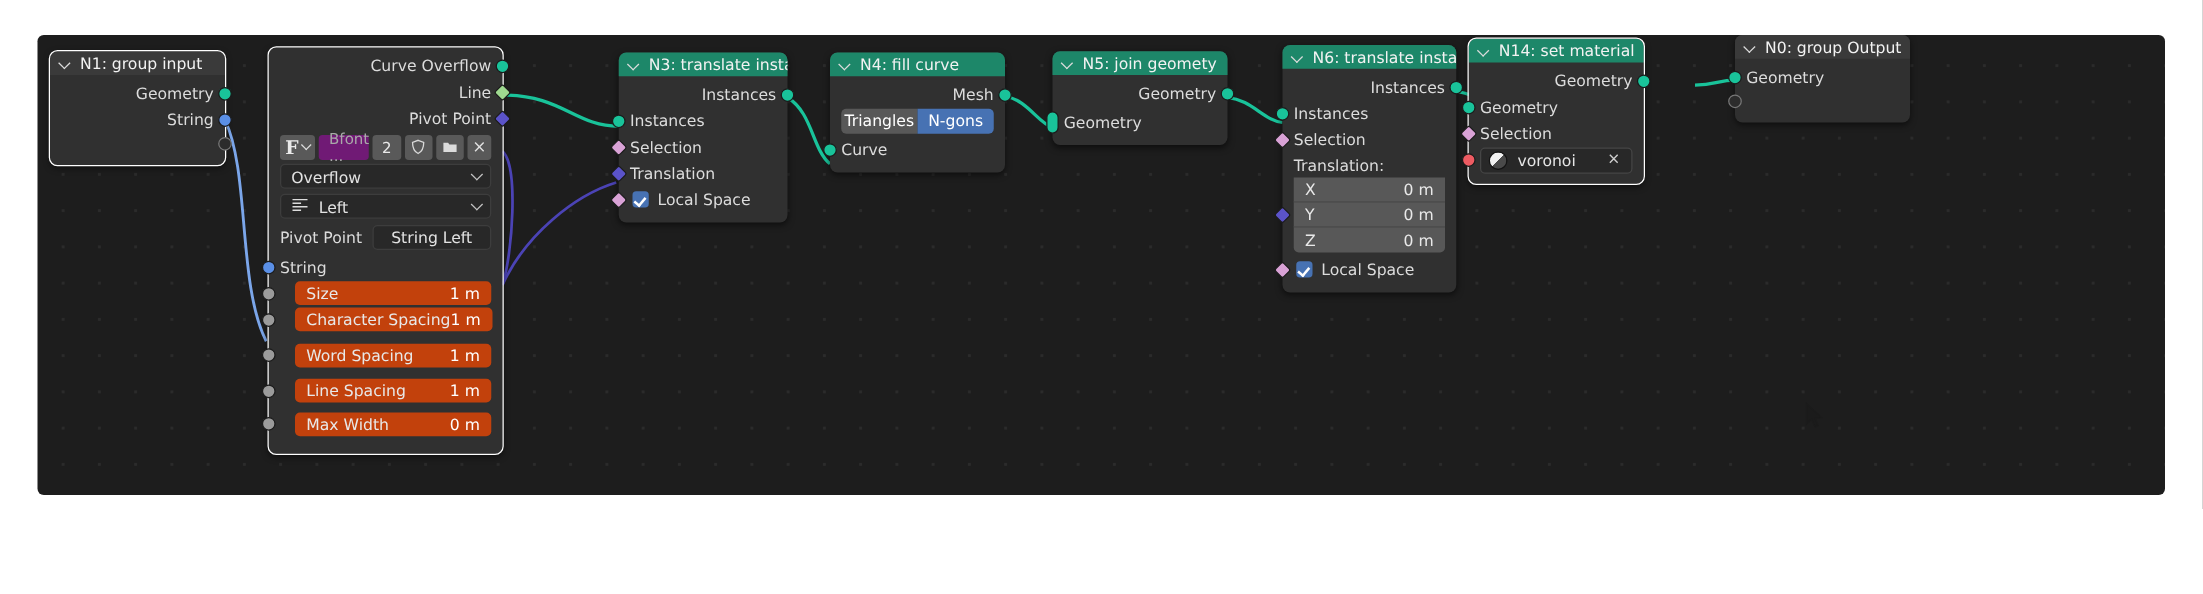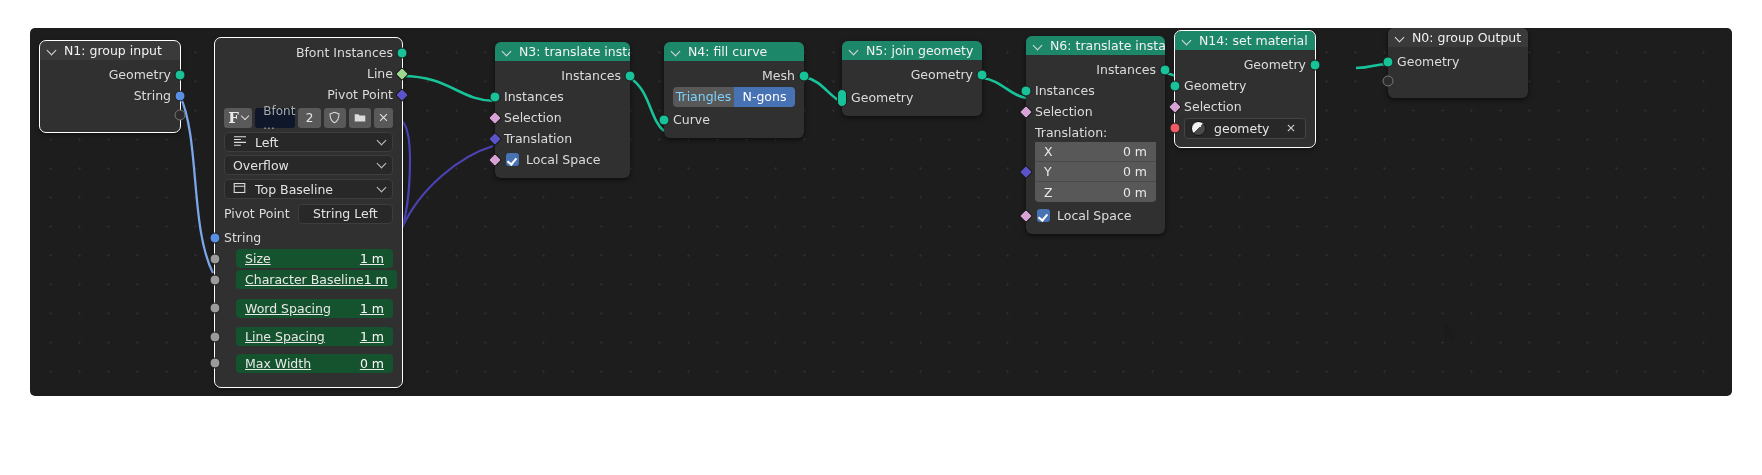--- a/index.html
+++ b/index.html
@@ -107,28 +107,27 @@
   .d-pink { background: #d9a2d6; }
   .d-purple { background: #5b53c9; }
   .s-field-geo {
     width: 10px; height: 18px; border-radius: 5px;
     background: #19c39a; border: 1px solid #1b1b1b;
   }
 
   
   .wbar {
     height: 19px;
-    background: #14532d;
+    background: #c2410c;
     border-radius: 4px;
     display: flex; align-items: center;
     justify-content: space-between;
     padding: 0 9px;
     font-size: 12.5px;
     color: #e8e8e8;
-    text-decoration: underline;
   }
   .wbar .v { color: #ffffff; }
   .wdark {
     height: 20px;
     background: #282828;
     border: 1px solid #3d3d3d;
     border-radius: 4px;
     display: flex; align-items: center;
     padding: 0 8px;
     font-size: 12.5px;
@@ -150,21 +149,21 @@
   .pad { padding: 0 9px; }
 
   
   .fontrow { display: flex; gap: 3px; padding: 0 9px; height: 21px; align-items: center; }
   .fr-seg {
     background: #595959; border-radius: 3px; height: 20px;
     display: flex; align-items: center; justify-content: center;
     color: #e9e9e9; font-size: 12px;
   }
   .fr-F { width: 33px; background: #595959; font-family: "DejaVu Serif", serif; font-size: 15px; font-weight: 700; gap:3px;}
-  .fr-name { flex: 1; background: #0f172a; justify-content: center; padding-left: 8px; color: #a9a9a9; }
+  .fr-name { flex: 1; background: #701a75; justify-content: center; padding-left: 8px; color: #a9a9a9; }
   .fr-num { width: 26px; background: #595959; }
   .fr-ic  { width: 26px; }
   .fr-x   { width: 22px; }
 
   
   .pivotrow { display: flex; align-items: center; padding: 0 9px; height: 21px; gap: 8px; }
   .pivot-lbl { font-size: 12.5px; color: #dcdcdc; }
   .pivot-val {
     flex: 1; height: 20px; background: #282828; border: 1px solid #3d3d3d;
     border-radius: 4px; display: flex; align-items: center; justify-content: center;
@@ -178,21 +177,21 @@
     content: ""; position: absolute;
     left: 3px; top: 2.5px; width: 4px; height: 7px;
     border-right: 2px solid #fff; border-bottom: 2px solid #fff;
     transform: rotate(40deg);
   }
 
   
   .togrow { display: flex; padding: 0 9px; height: 21px; align-items: center; }
   .tog {
     flex: 1; height: 20px; display: flex; align-items: center; justify-content: center;
-    font-size: 12.5px; color: #7dd3fc;
+    font-size: 12.5px; color: #ffffff;
   }
   .tog.off { background: #585858; border-radius: 4px 0 0 4px; }
   .tog.on  { background: #4772b3; border-radius: 0 4px 4px 0; color: #ffffff; }
 
   
   .vecwrap { padding: 0 9px; }
   .vec {
     height: 20px; background: #585858;
     display: flex; align-items: center; justify-content: space-between;
     padding: 0 9px; font-size: 12.5px; color: #e9e9e9;
@@ -264,21 +263,21 @@
         </div>
         <div class="row out" style="height:18px;">
           <span class="sock right s-empty" style="right:0;"></span>
         </div>
       </div>
     </div>
 
     <div class="node sel" style="left:185px; top:10px; width:187px;">
       <div class="node-body">
         <div class="row out">
-          <span class="row-label">Bfont Instances</span>
+          <span class="row-label">Curve Overflow</span>
           <span class="sock right s-geo" style="right:0;"></span>
         </div>
         <div class="row out">
           <span class="row-label">Line</span>
           <span class="sock s-diamond right d-pink" style="right:0; background:#9ed88f;"></span>
         </div>
         <div class="row out">
           <span class="row-label">Pivot Point</span>
           <span class="sock s-diamond right d-purple" style="right:0;"></span>
         </div>
@@ -301,54 +300,42 @@
           </div>
           <div class="fr-seg fr-ic">
             <svg width="14" height="13" viewBox="0 0 16 16">
               <path d="M1.5 4 h4.6 l1.3 1.6 H14.5 v7.4 H1.5 Z" fill="#dcdcdc"></path>
             </svg>
           </div>
           <div class="fr-seg fr-x">
             <svg width="11" height="11" viewBox="0 0 16 16">
               <path d="M3 3 L13 13 M13 3 L3 13" stroke="#e0e0e0" stroke-width="1.7" fill="none"></path>
             </svg>
+          </div>
+        </div>
+
+        <div class="pad" style="margin-top:3px;">
+          <div class="wdark">
+            <span>Overflow</span>
+            <span class="caret"></span>
           </div>
         </div>
 
         <div class="pad" style="margin-top:4px;">
           <div class="wdark">
             <span class="ico-box">
               <svg width="14" height="12" viewBox="0 0 16 14">
                 <path d="M1 2 H15 M1 5.3 H9 M1 8.6 H15 M1 11.9 H9" stroke="#dcdcdc" stroke-width="1.3"></path>
               </svg>
             </span>
             <span>Left</span>
             <span class="caret"></span>
           </div>
         </div>
 
-        <div class="pad" style="margin-top:3px;">
-          <div class="wdark">
-            <span>Overflow</span>
-            <span class="caret"></span>
-          </div>
-        </div>
-
-        <div class="pad" style="margin-top:4px;">
-          <div class="wdark">
-            <span class="ico-box">
-              <svg width="13" height="12" viewBox="0 0 16 14">
-                <rect x="1.5" y="1.5" width="13" height="11" fill="none" stroke="#dcdcdc" stroke-width="1.3"></rect>
-                <path d="M1.5 4.8 H14.5" stroke="#dcdcdc" stroke-width="1.3"></path>
-              </svg>
-            </span>
-            <span>Top Baseline</span>
-            <span class="caret"></span>
-          </div>
-        </div>
 
         <div class="pivotrow" style="margin-top:4px;">
           <span class="pivot-lbl">Pivot Point</span>
           <span class="pivot-val">
             <span>String Left</span>
           </span>
         </div>
 
         <div class="row" style="margin-top:3px;">
           <span class="sock s-str" style="left:0;"></span>
@@ -358,21 +345,21 @@
         <div class="row" style="padding:0 9px; height:21px;">
           <span class="sock s-grey" style="left:0;"></span>
           <div class="wbar" style="width:100%; margin-left:12px;">
             <span>Size</span>
             <span class="v">1 m</span>
           </div>
         </div>
         <div class="row" style="padding:0 9px; height:21px;">
           <span class="sock s-grey" style="left:0;"></span>
           <div class="wbar" style="width:100%; margin-left:12px;">
-            <span>Character Baseline</span>
+            <span>Character Spacing</span>
             <span class="v">1 m</span>
           </div>
         </div>
         <div class="row" style="padding:0 9px; height:36px;">
           <span class="sock s-grey" style="left:0;"></span>
           <div class="wbar" style="width:100%; margin-left:12px;">
             <span>Word Spacing</span>
             <span class="v">1 m</span>
           </div>
         </div>
@@ -520,21 +507,21 @@
           <span class="row-label">Geometry</span>
         </div>
         <div class="row">
           <span class="sock s-diamond d-pink" style="left:0;"></span>
           <span class="row-label">Selection</span>
         </div>
         <div class="matrow" style="position:relative;">
           <span class="sock s-red" style="left:0; top:50%;"></span>
           <div class="matw">
             <span class="matball"></span>
-            <span>geomety</span>
+            <span>voronoi</span>
             <span class="xmark">
               <svg width="10" height="10" viewBox="0 0 16 16">
                 <path d="M3 3 L13 13 M13 3 L3 13" stroke="#cfcfcf" stroke-width="1.8" fill="none"></path>
               </svg>
             </span>
           </div>
         </div>
       </div>
     </div>
 

